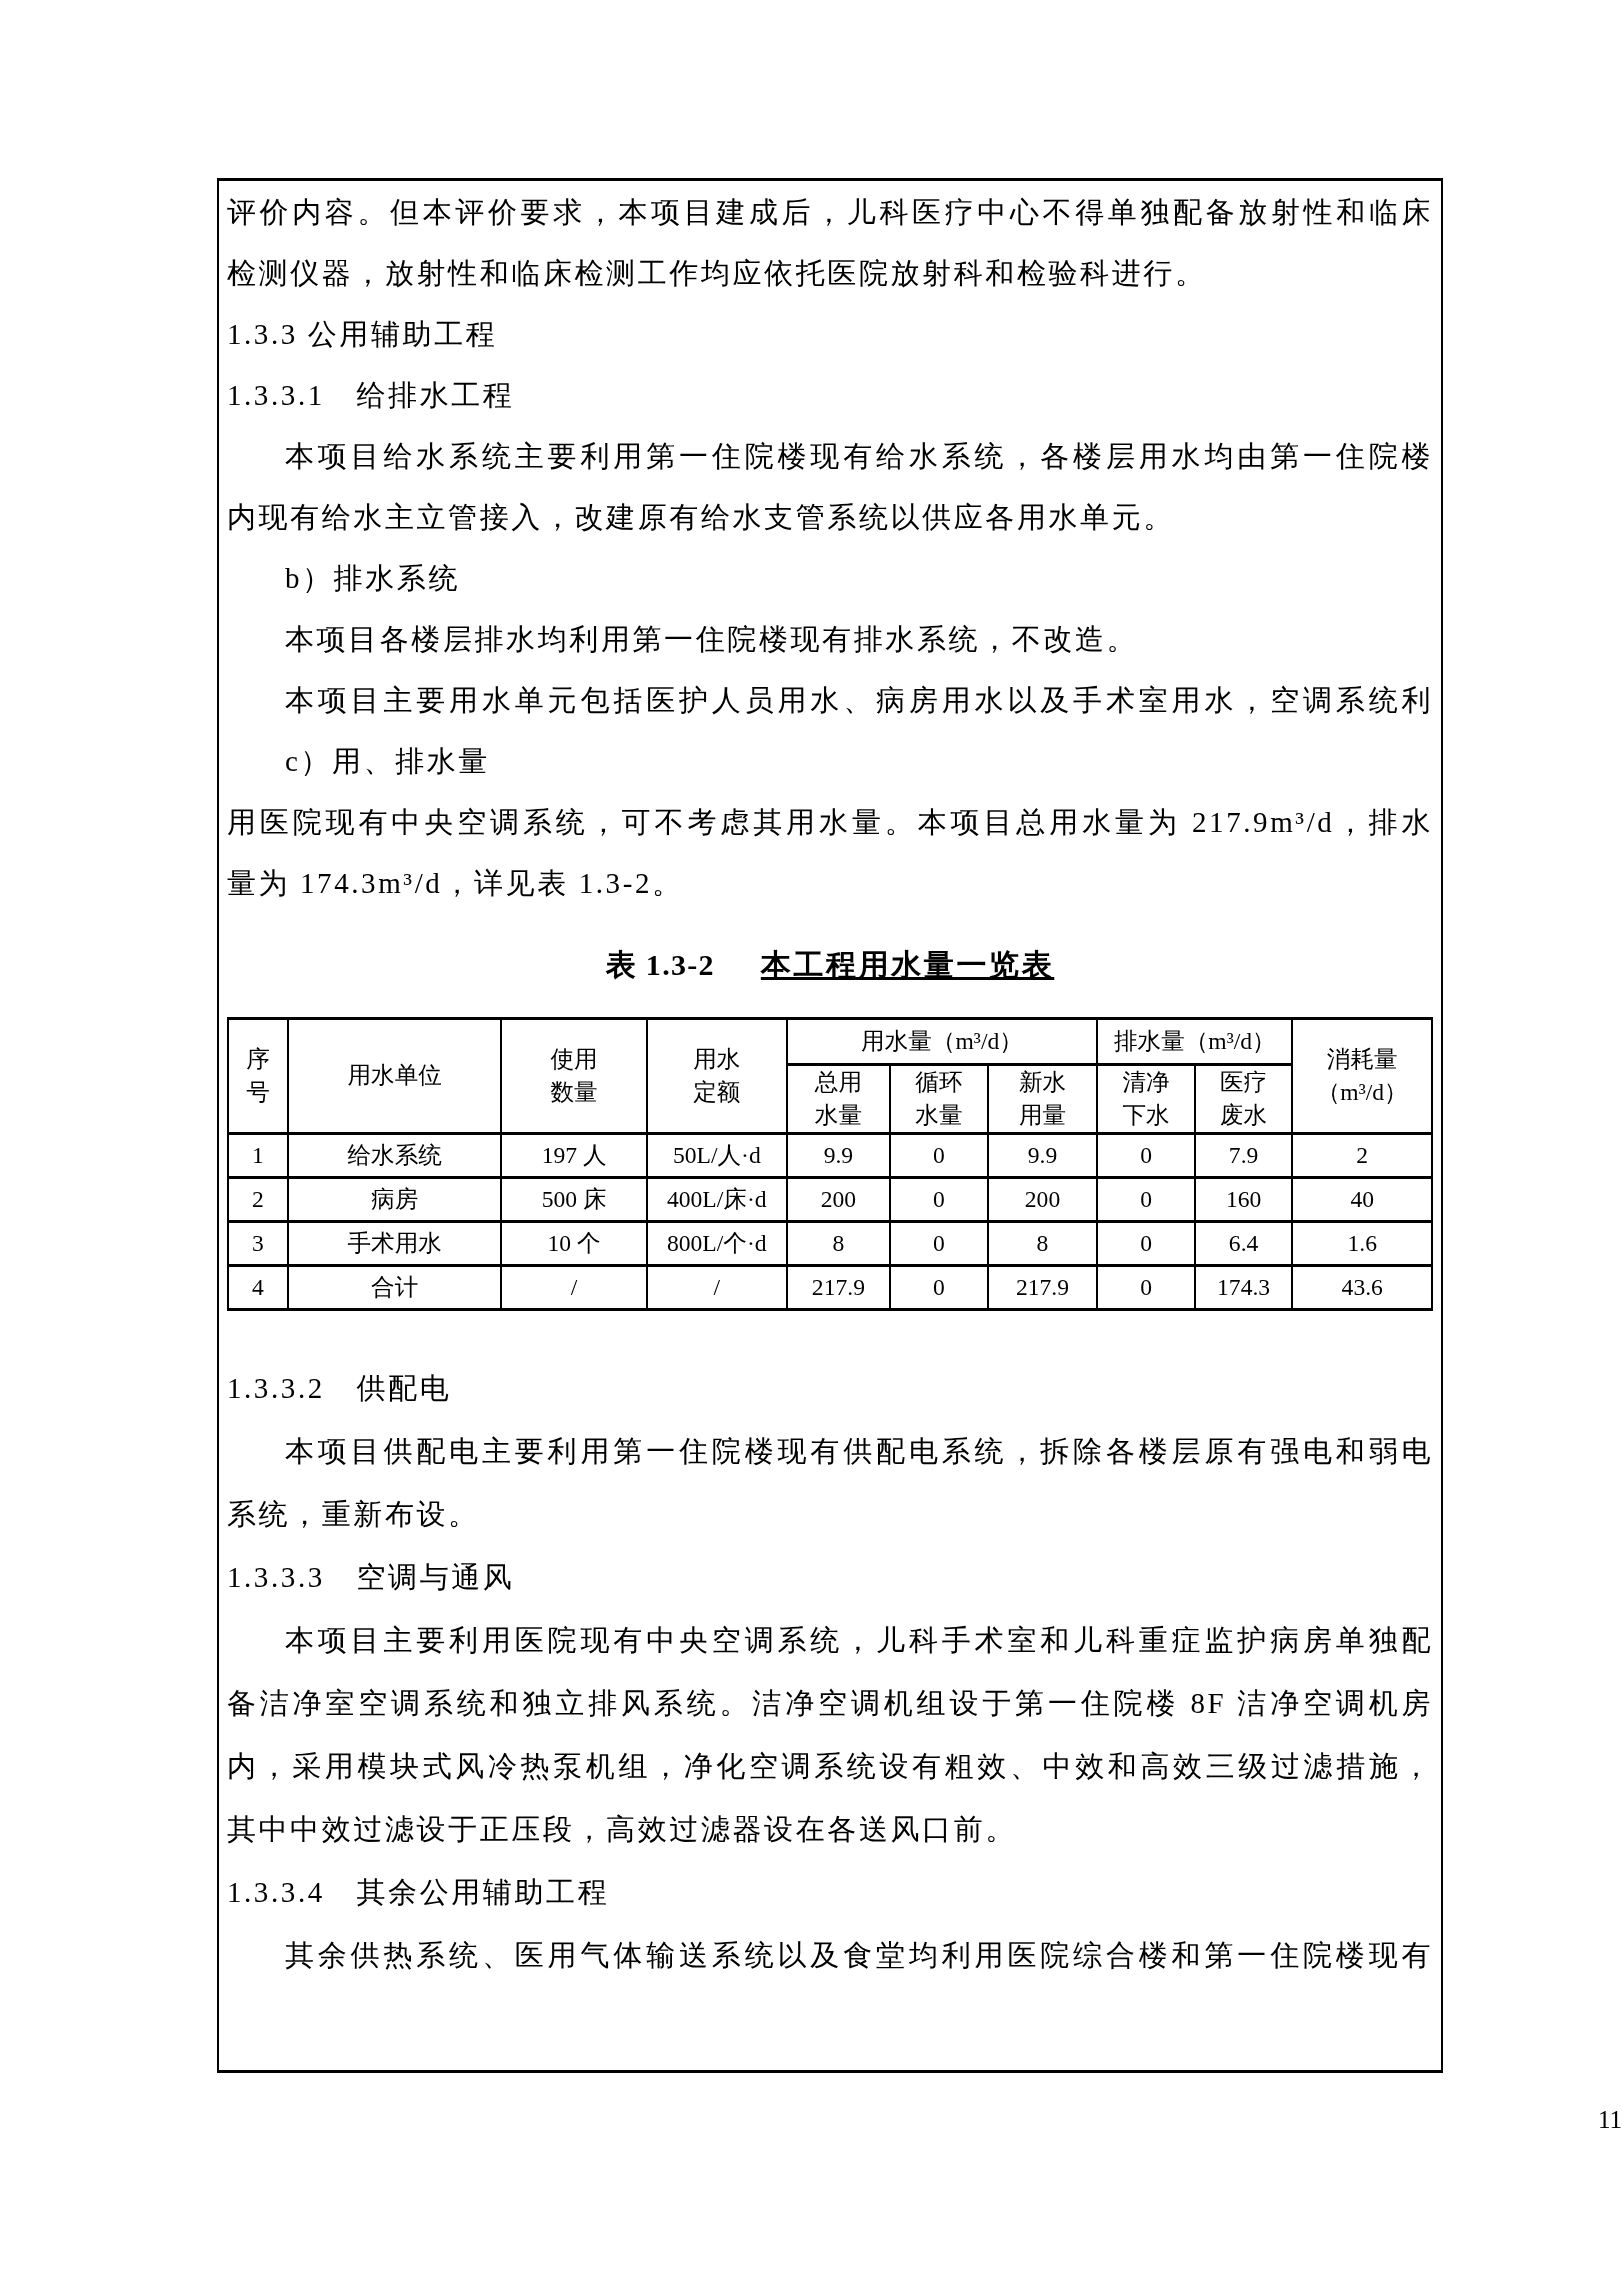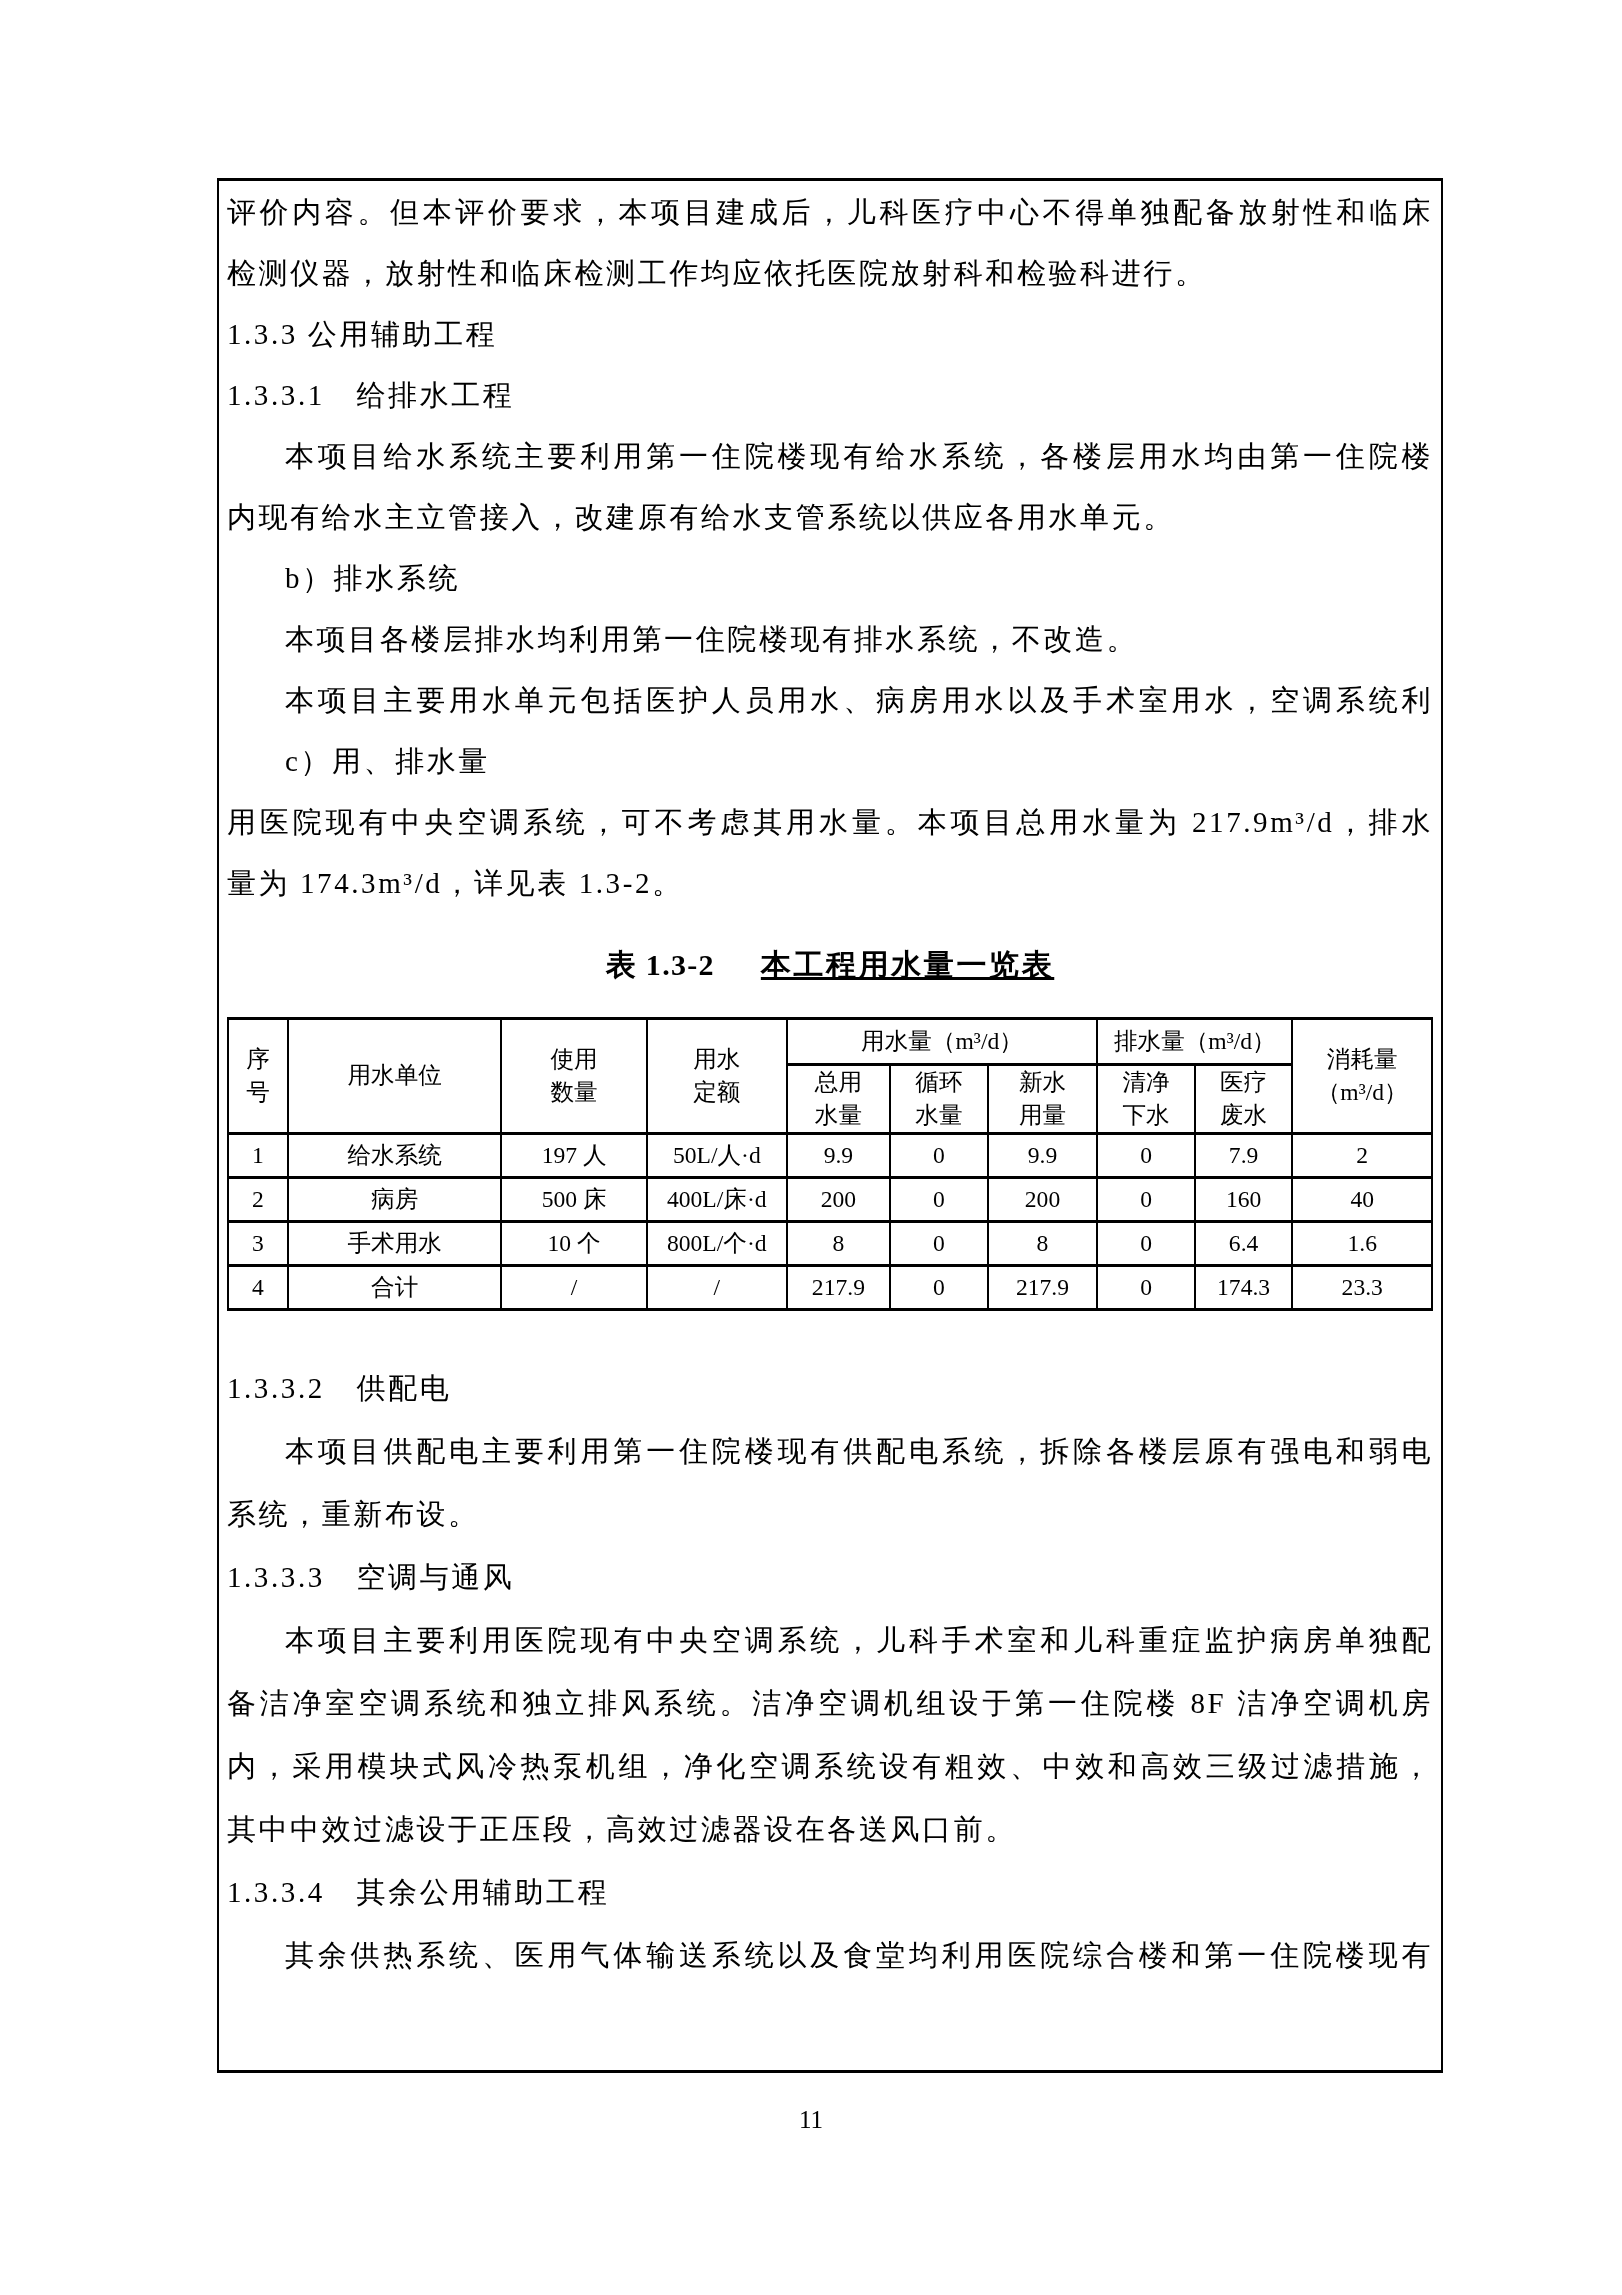--- a/index.html
+++ b/index.html
@@ -68,21 +68,21 @@
   }
   .wtable tr.ghead td { height: 46px; }
   .wtable tr.shead td { height: 68px; }
   .wtable tr.drow  td { height: 44px; }
   .wtable .h2 div { line-height: 33px; }
   .page-number {
     position: absolute;
     left: 0;
     top: 2106px;
     width: 100%;
-    text-align: center;
+    text-align: right;
     font-size: 25px;
   }
 </style>
 </head>
 <body>
 
 <div class="content-box">
 
   <div class="line fill">评价内容。但本评价要求，本项目建成后，儿科医疗中心不得单独配备放射性和临床</div>
   <div class="line">检测仪器，放射性和临床检测工作均应依托医院放射科和检验科进行。</div>
@@ -201,21 +201,21 @@
     <tr class="drow">
       <td>4</td>
       <td>合计</td>
       <td>/</td>
       <td>/</td>
       <td>217.9</td>
       <td>0</td>
       <td>217.9</td>
       <td>0</td>
       <td>174.3</td>
-      <td>23.3</td>
+      <td>43.6</td>
     </tr>
   </tbody>
     </table>
 
   <div class="line post first-post">1.3.3.2　供配电</div>
   <div class="line post indent fill">本项目供配电主要利用第一住院楼现有供配电系统，拆除各楼层原有强电和弱电</div>
   <div class="line post">系统，重新布设。</div>
 
   <div class="line post">1.3.3.3　空调与通风</div>
   <div class="line post indent fill">本项目主要利用医院现有中央空调系统，儿科手术室和儿科重症监护病房单独配</div>

